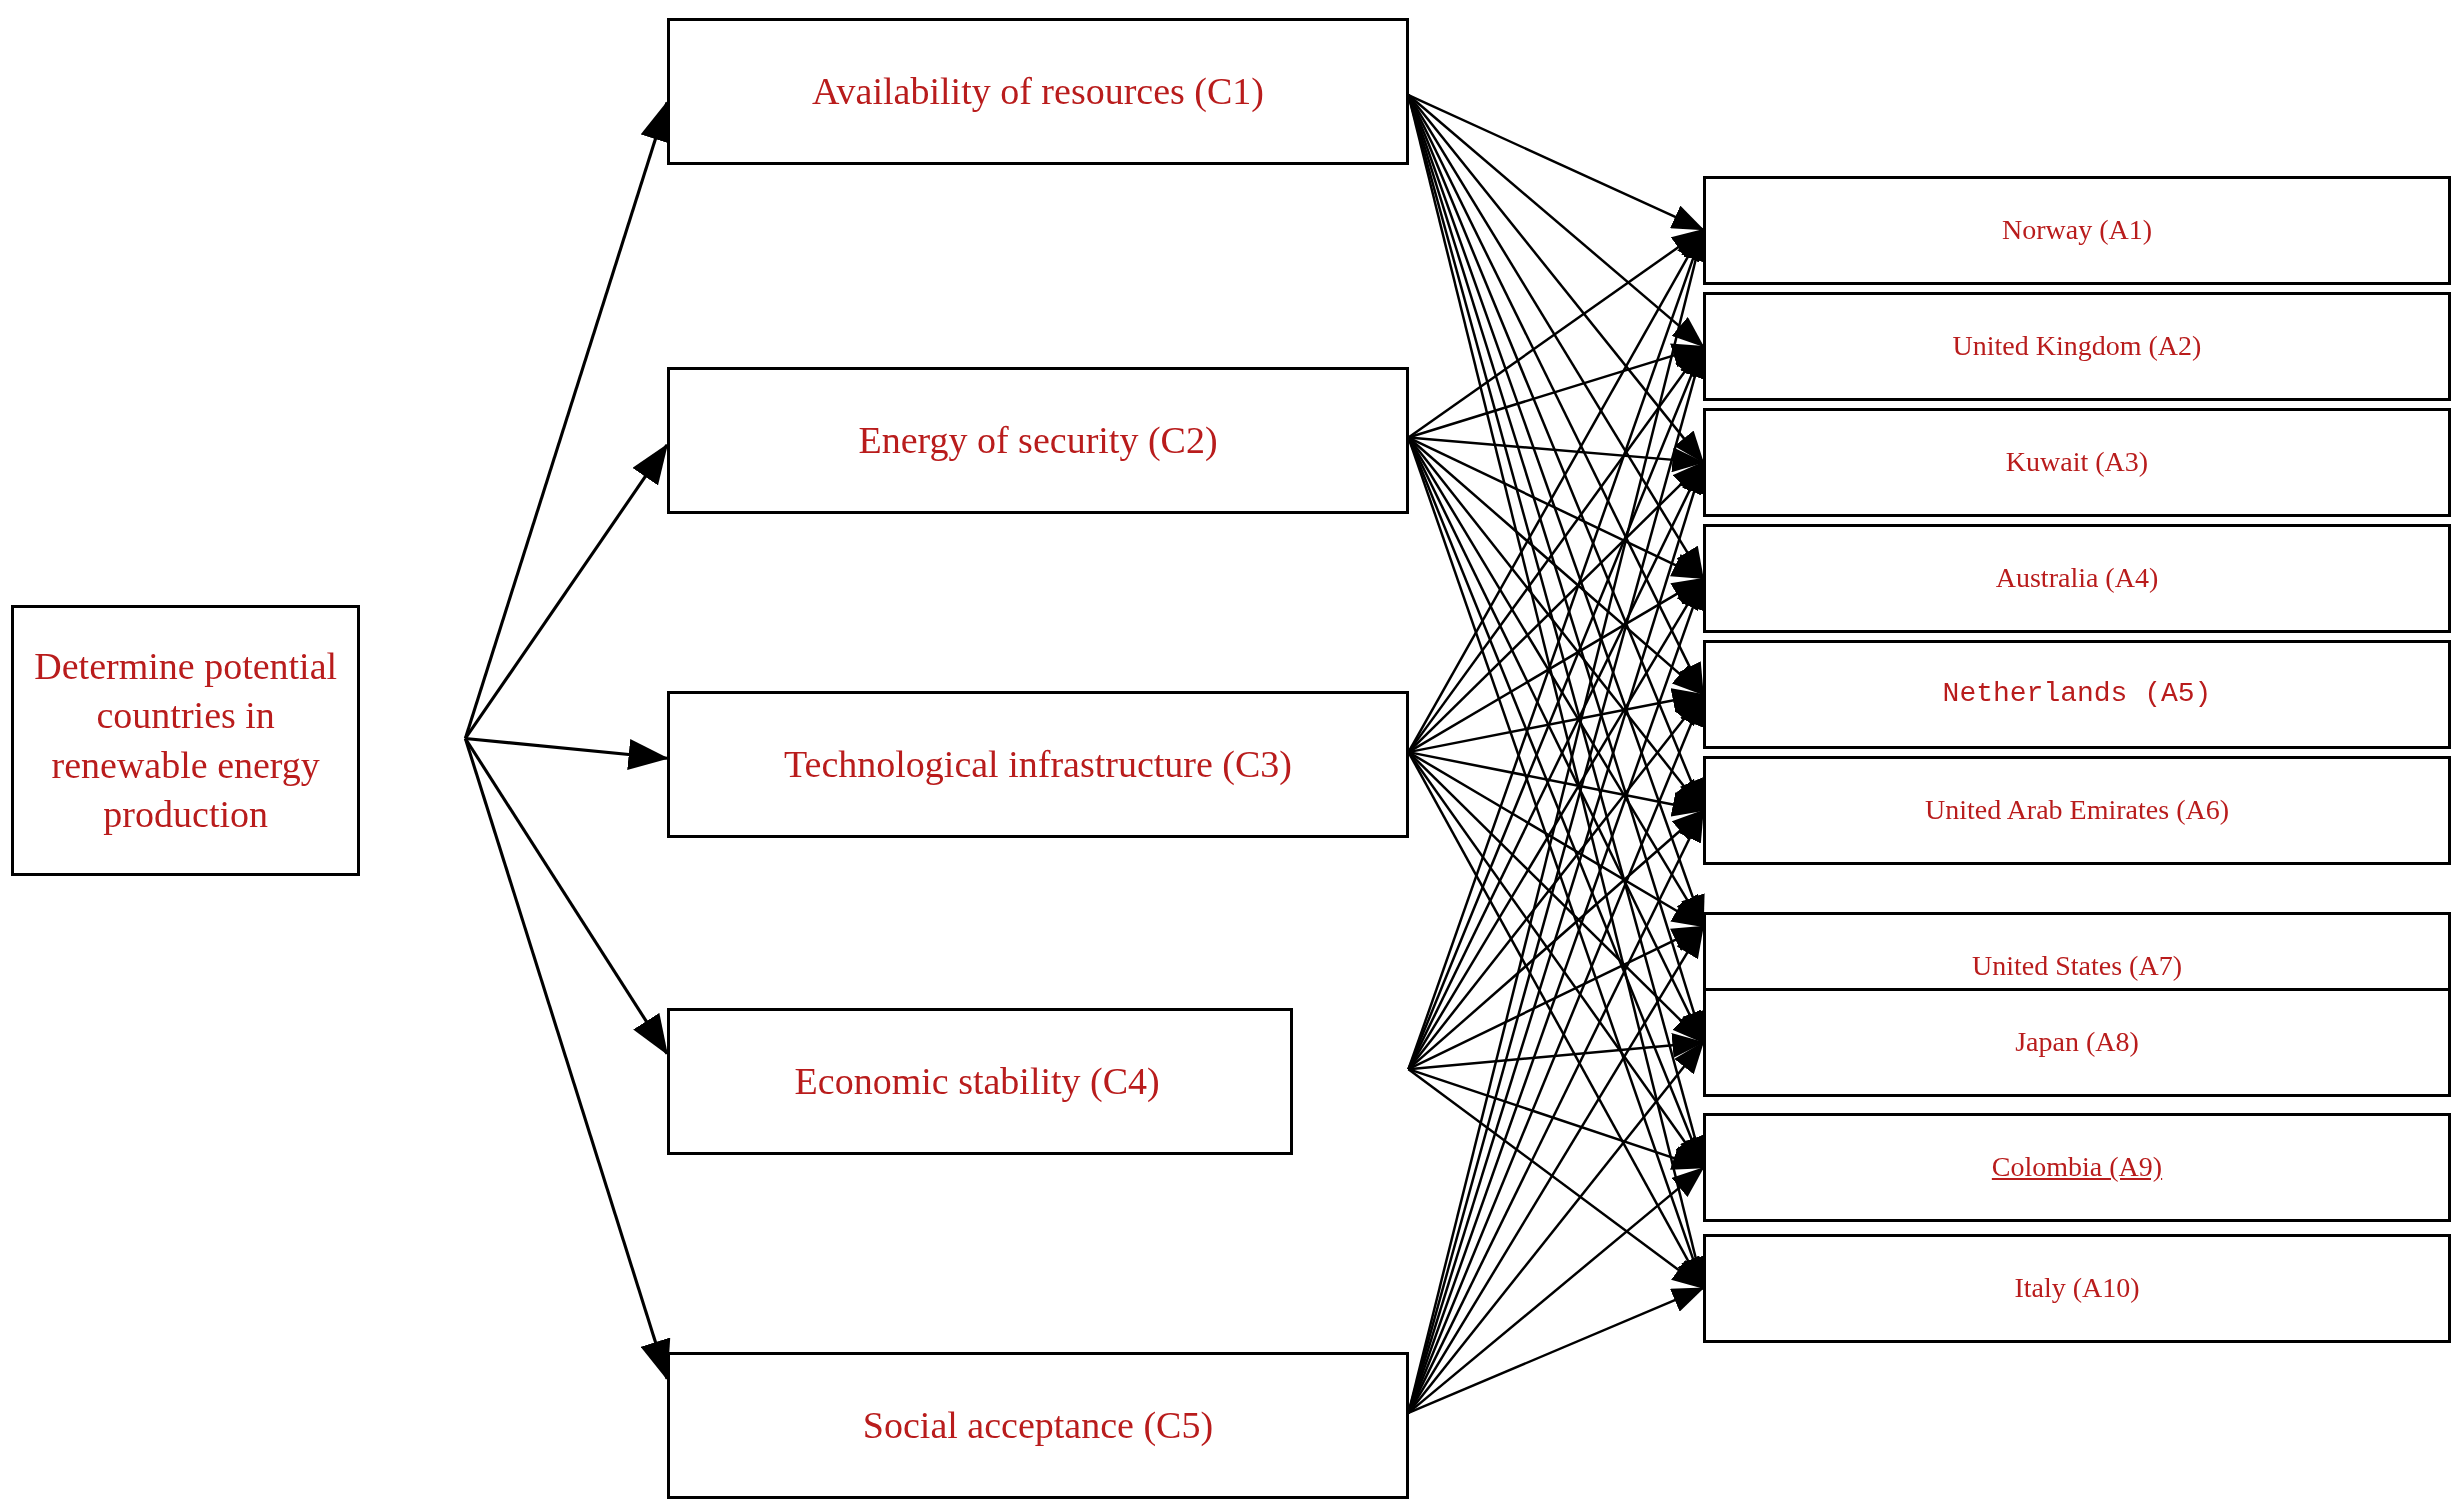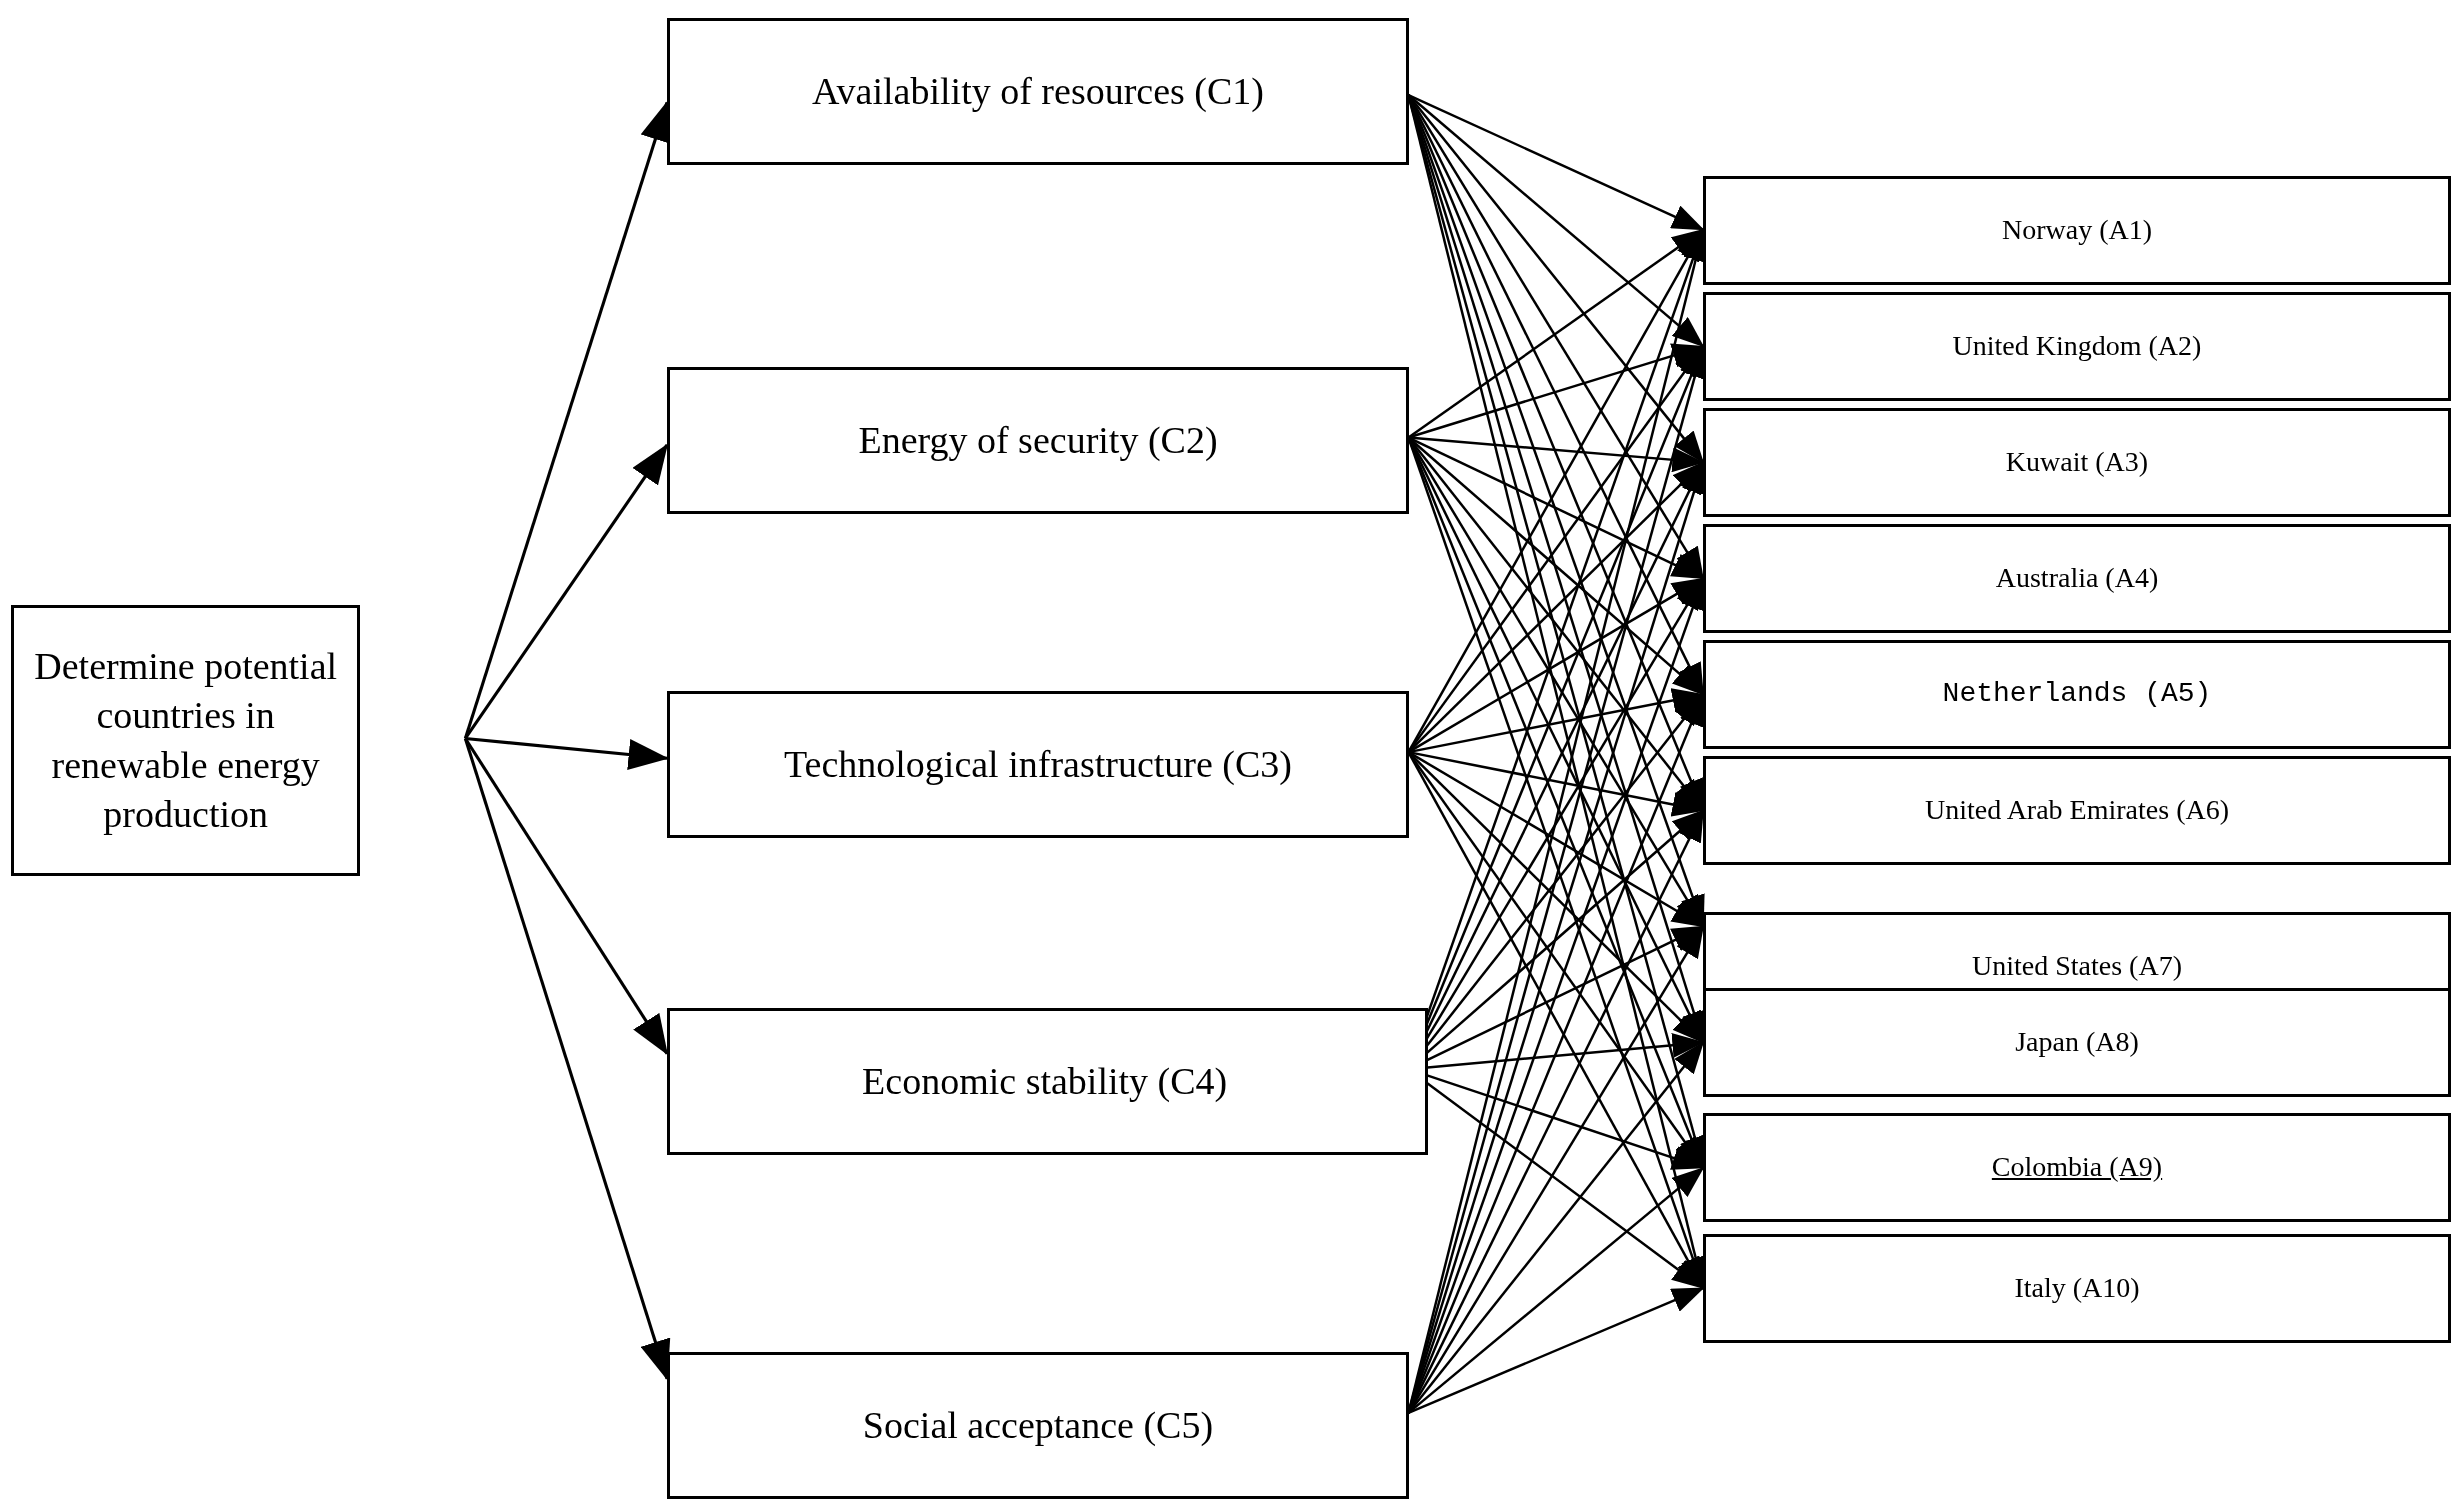--- a/index.html
+++ b/index.html
@@ -28,21 +28,21 @@
   .node-box {
     position: absolute;
     box-sizing: border-box;
     background: #ffffff;
     border: 3.1px solid #000000;
     display: flex;
     align-items: center;
     justify-content: flex-end;
     text-align: center;
     z-index: 2;
-    color: #000000;
+    color: #b91c1c;
     line-height: 1.30;
   }
   .goal-box {
     font-size: 38px;
     padding: 17px 16px;
   }
   .criterion-box {
     font-size: 38px;
     padding: 0 13.7px;
   }
@@ -135,21 +135,21 @@
   <div id="criteria-layer">
       <div class="node-box criterion-box" style="left: 667px; top: 18px; width: 742px; height: 147px;">
         <span class="node-label">Availability of resources (C1)</span>
       </div>
       <div class="node-box criterion-box" style="left: 667px; top: 367px; width: 742px; height: 147px;">
         <span class="node-label">Energy of security (C2)</span>
       </div>
       <div class="node-box criterion-box" style="left: 667px; top: 691px; width: 742px; height: 147px;">
         <span class="node-label">Technological infrastructure (C3)</span>
       </div>
-      <div class="node-box criterion-box" style="left: 667px; top: 1008px; width: 761px; height: 147px; padding-left: 8px;">
+      <div class="node-box criterion-box" style="left: 667px; top: 1008px; width: 626px; height: 147px; padding-left: 8px;">
         <span class="node-label">Economic stability (C4)</span>
       </div>
       <div class="node-box criterion-box" style="left: 667px; top: 1352px; width: 742px; height: 147px;">
         <span class="node-label">Social acceptance (C5)</span>
       </div>
     </div>
   <div id="alternatives-layer">
       <div class="node-box alternative-box" style="left: 1703px; top: 176px; width: 748px; height: 109px;">
         <span class="node-label">Norway (A1)</span>
       </div>

